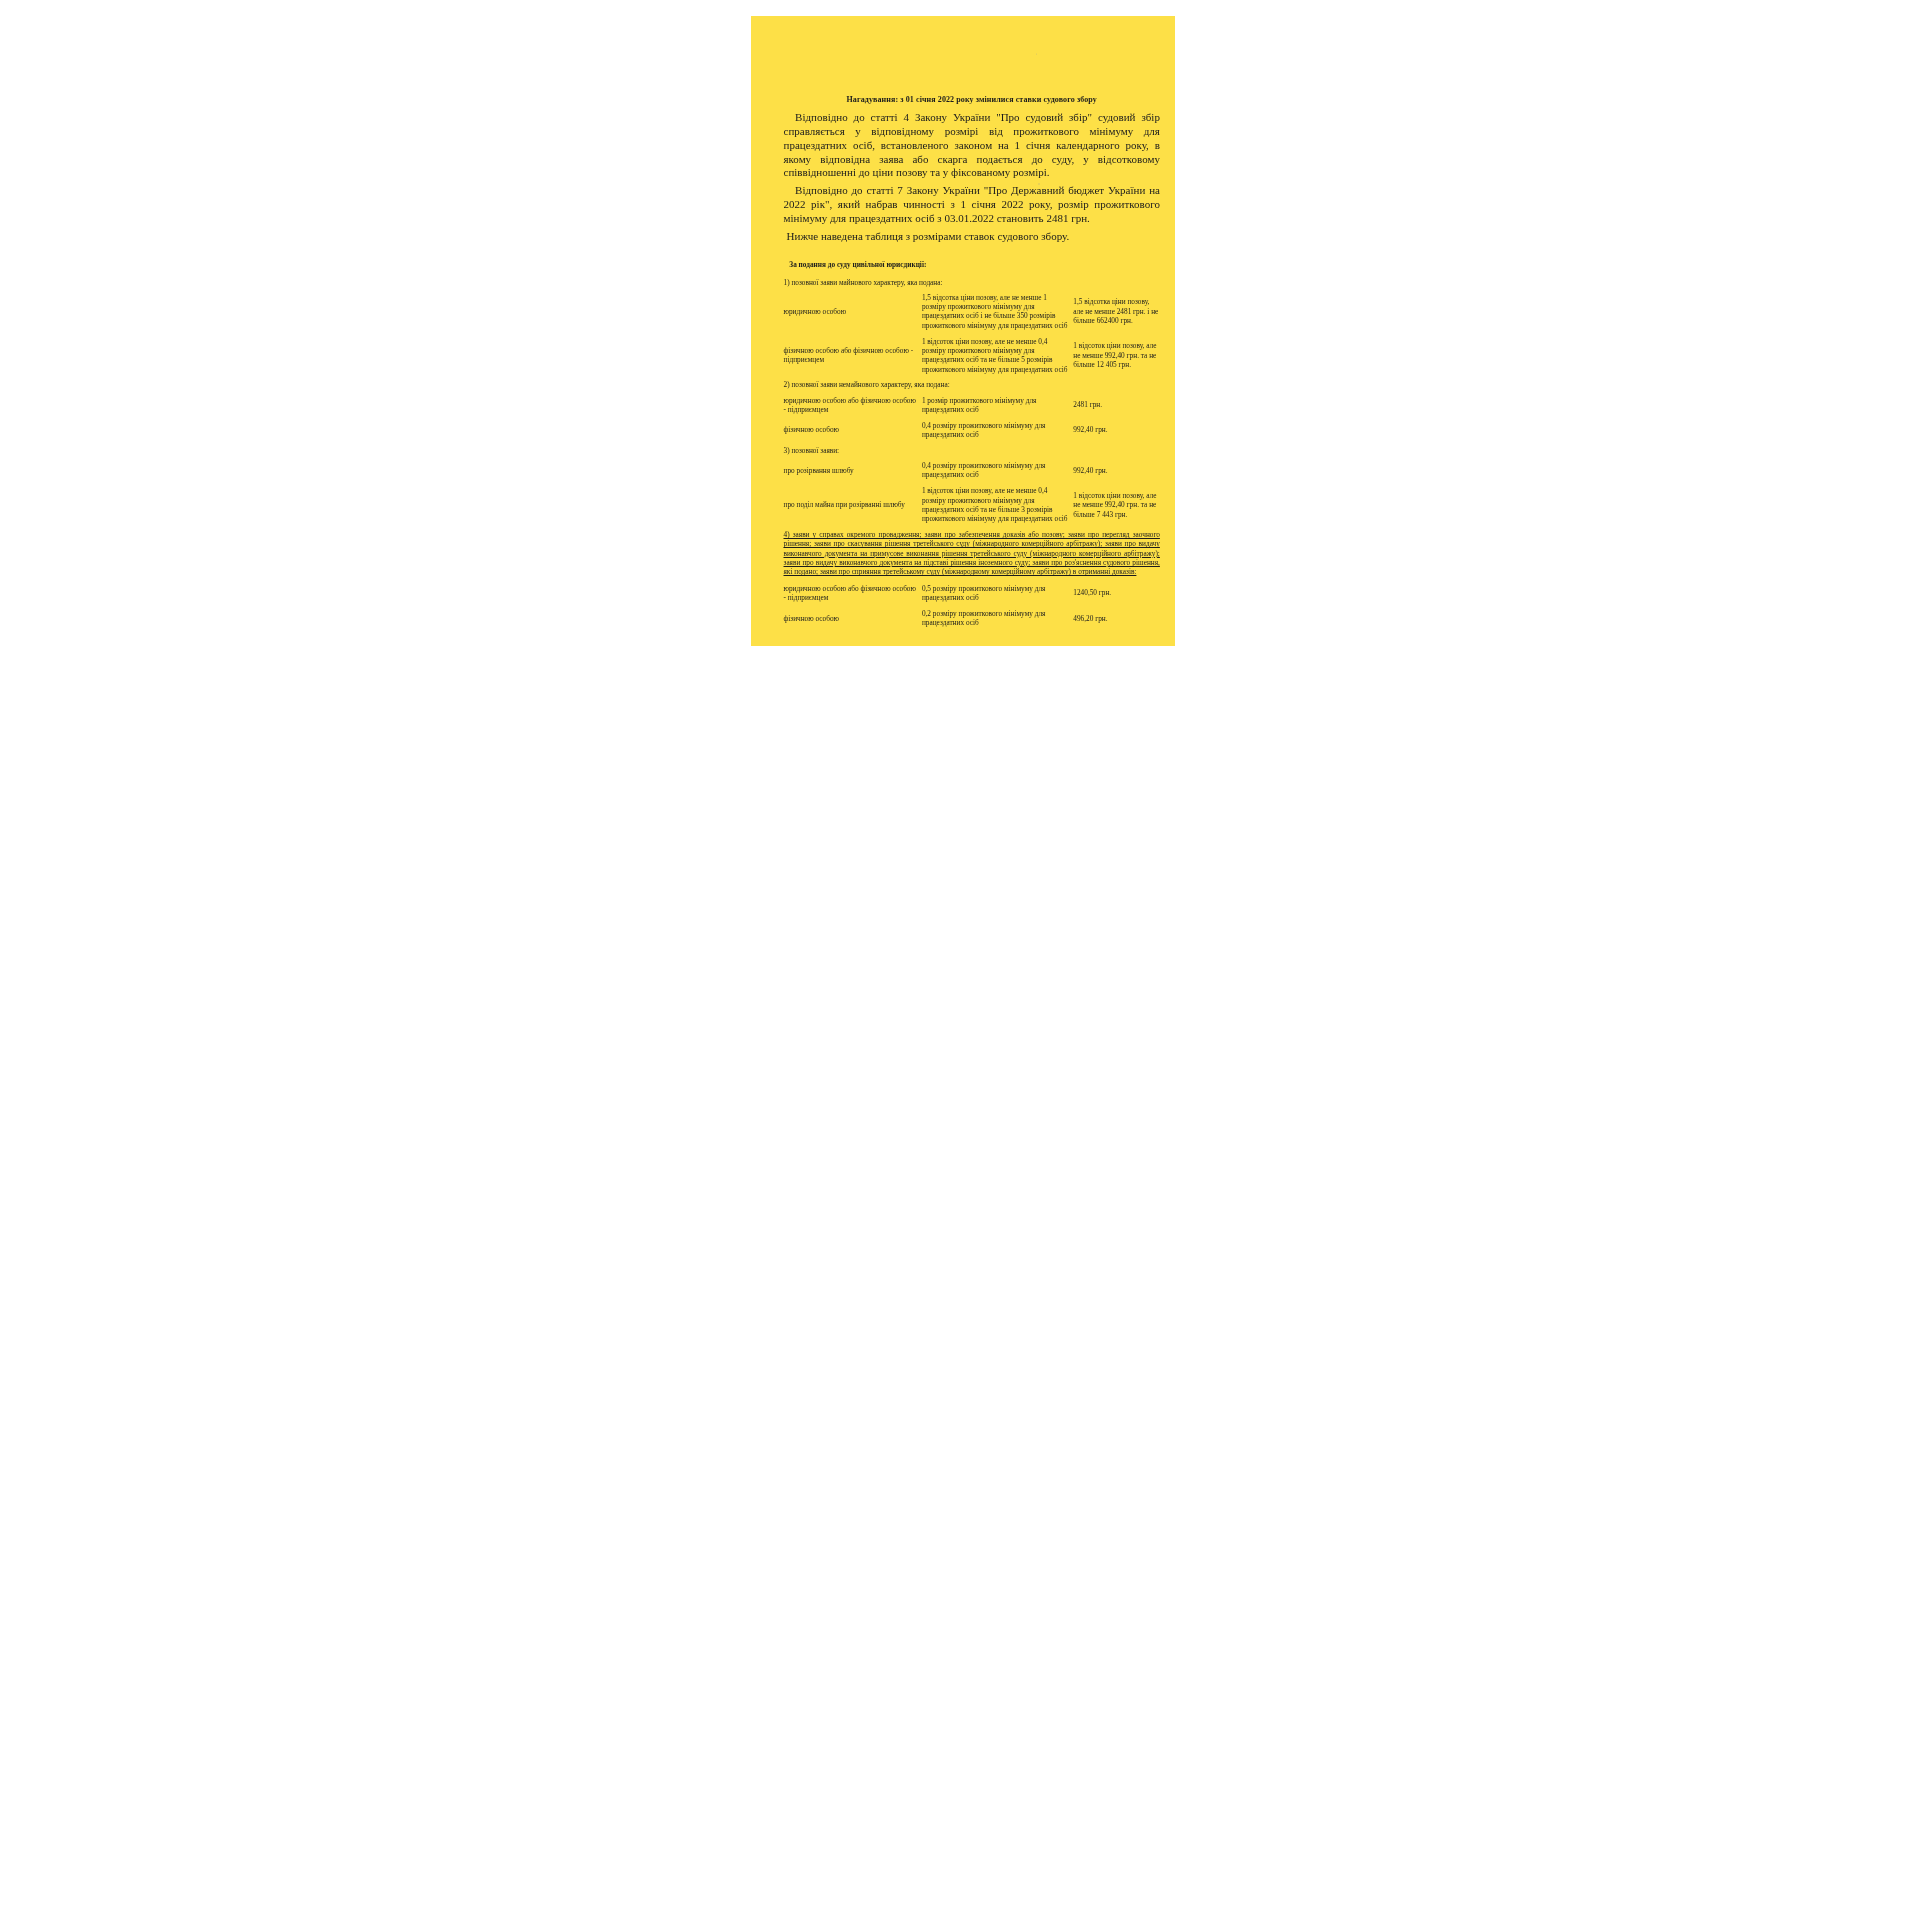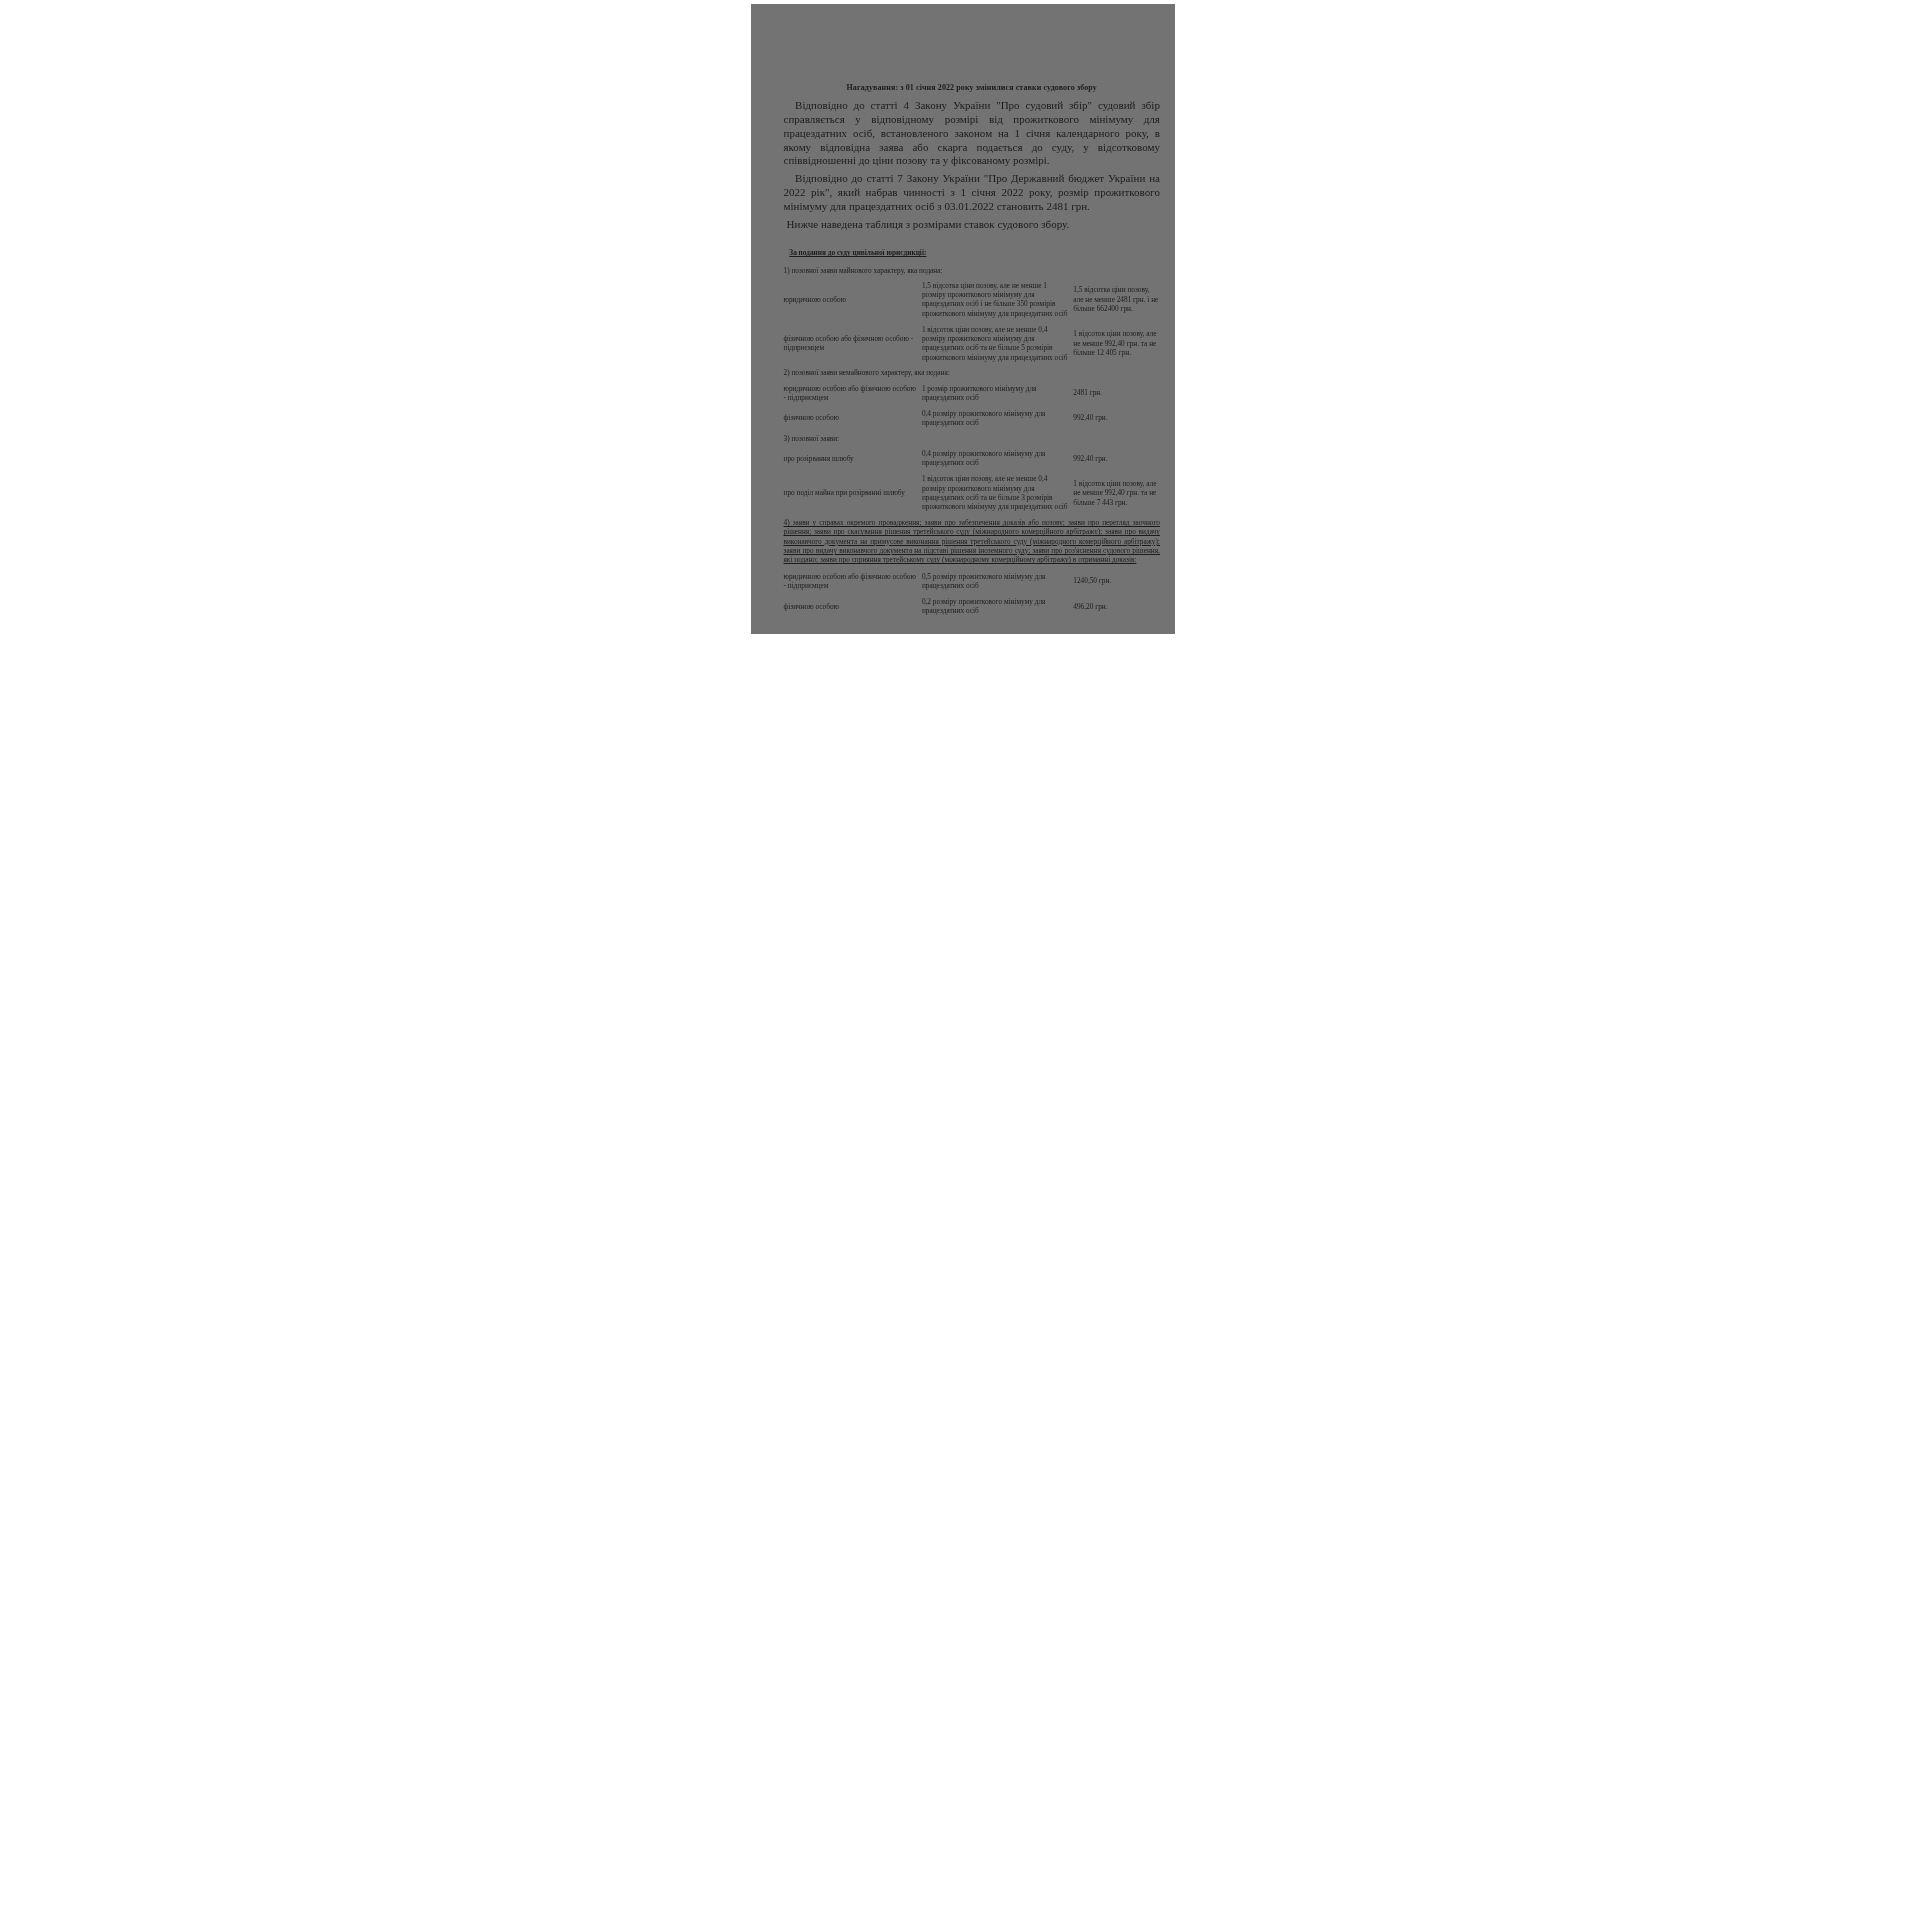--- a/index.html
+++ b/index.html
@@ -6,22 +6,22 @@
     margin: 0;
     padding: 0;
     background: #ffffff;
     font-family: "Liberation Serif", "DejaVu Serif", serif;
     color: #1c1c1c;
   }
   .page {
     position: relative;
     width: 424px;
     min-height: 598px;
-    margin: 4px auto;
-    background: #737373;
+    margin: 16px auto;
+    background: #fde047;
     box-sizing: border-box;
     padding: 79px 14.6px 11.6px 33px;
   }
   .doc-title {
     text-align: center;
     font-weight: bold;
     font-size: 8px;
     margin: 0 0 7px 0;
     letter-spacing: 0.1px;
   }
@@ -31,21 +31,20 @@
     text-align: justify;
     margin: 0 0 4.2px 0;
   }
   .para.indent { text-indent: 11.6px; }
   .para.small-indent { text-indent: 3.1px; }
   .section-heading {
     font-weight: bold;
     font-size: 7.3px;
     margin: 16px 0 8.5px 0;
     padding-left: 5.8px;
-    text-decoration: underline;
   }
   .subsection { margin: 0; }
   .subsection-heading {
     font-weight: normal;
     font-size: 7.3px;
     margin: 5.4px 0 6.2px 0;
   }
   .subsection-heading.para-heading {
     font-weight: normal;
     text-align: justify;

